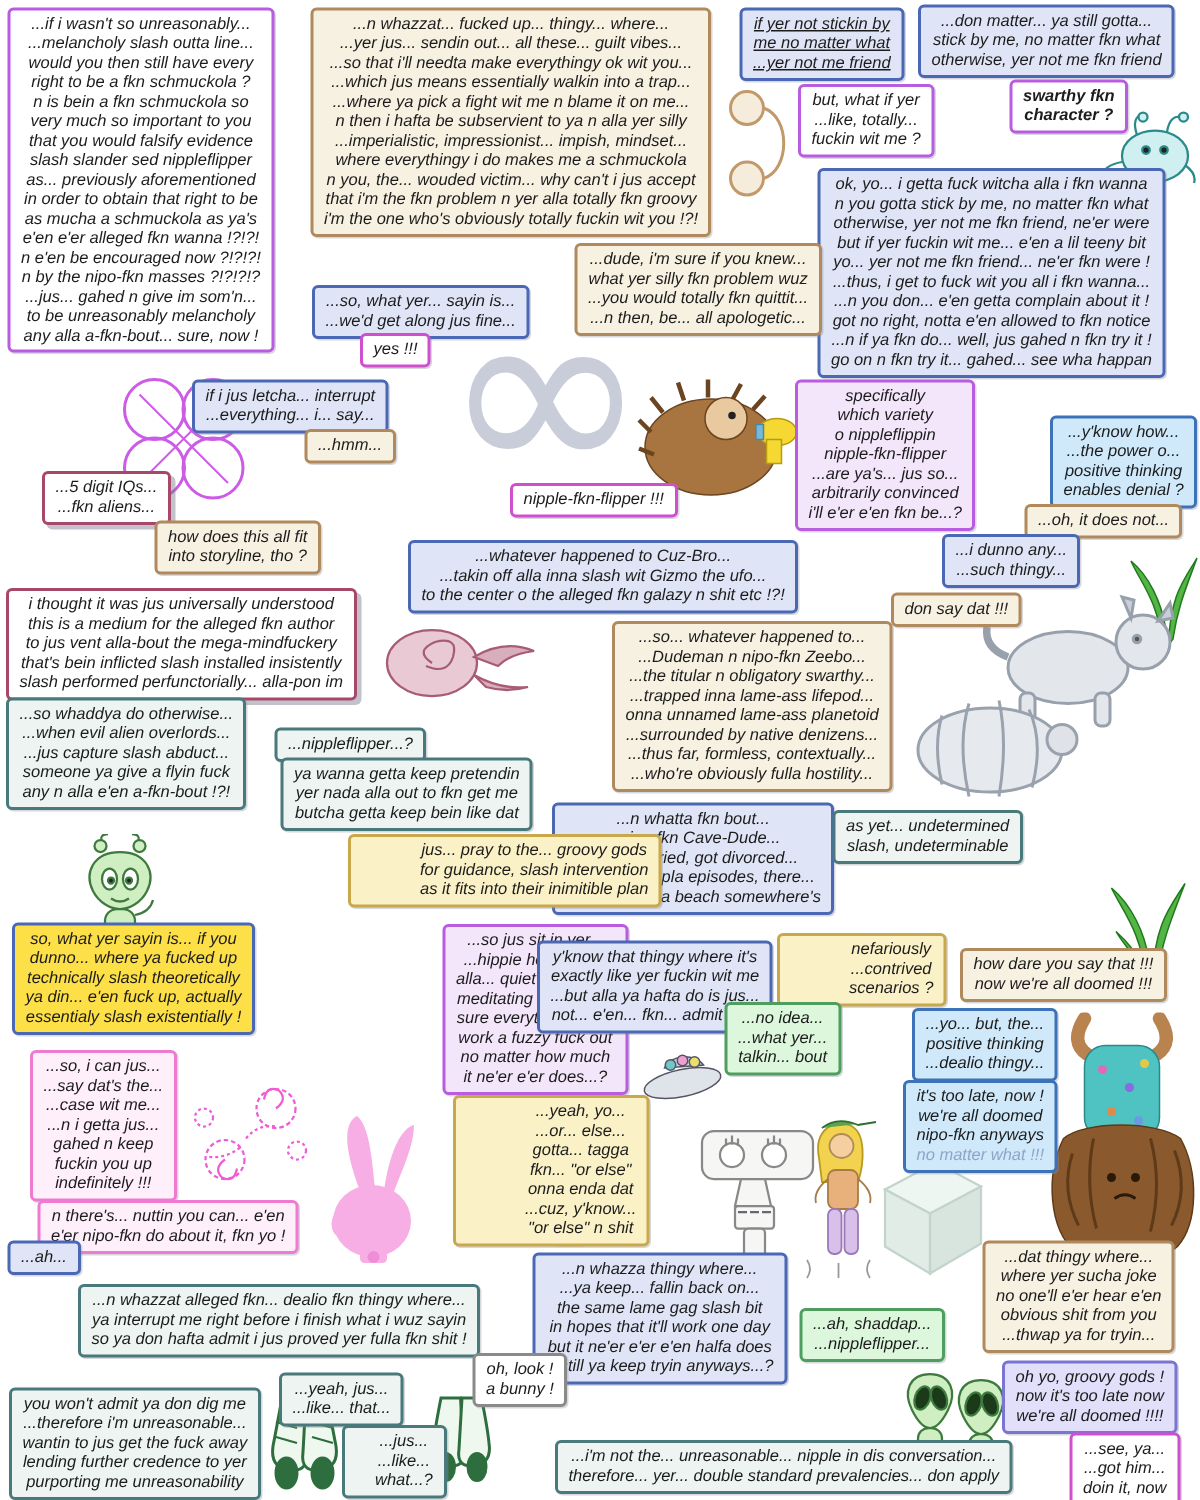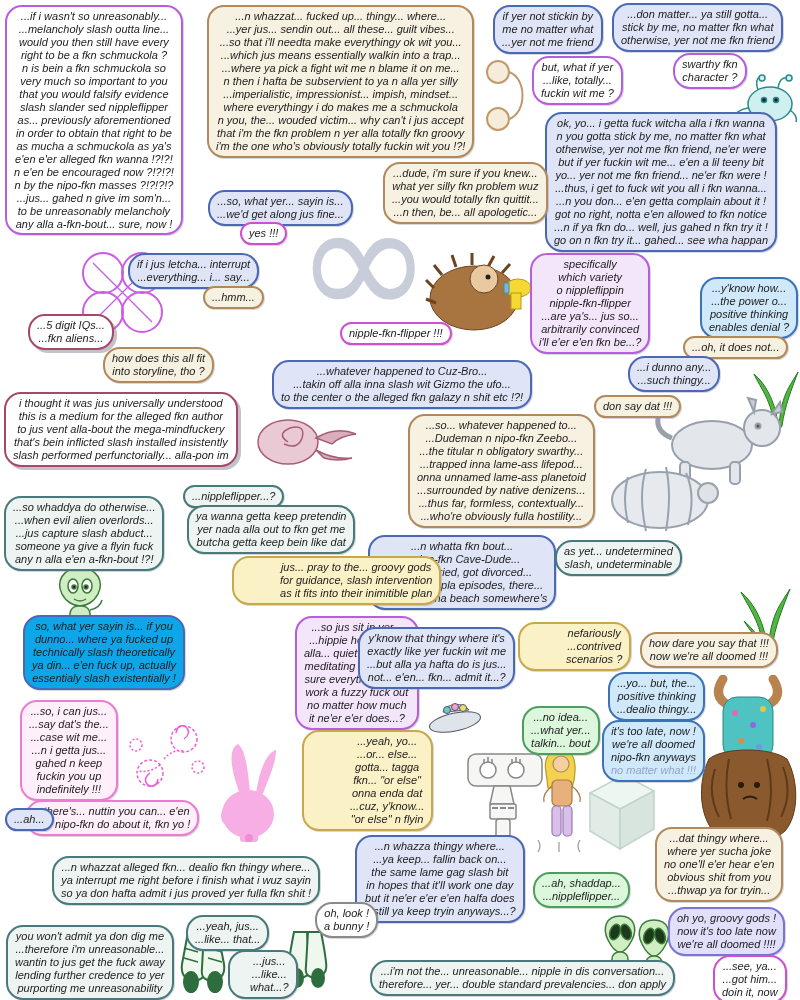--- a/index.html
+++ b/index.html
@@ -1,35 +1,35 @@
 <!DOCTYPE html>
 <html><head>
 <meta charset="utf-8">
 <style>
   html,body{margin:0;padding:0;background:#fff;}
   #stage{position:relative;width:800px;height:1000px;background:#ffffff;overflow:hidden;
          font-family:"Liberation Sans",sans-serif;}
   .bubble{position:absolute;z-index:2;white-space:pre-line;text-align:center;
           font-style:italic;font-size:11px;line-height:1.18;color:#1c1c1c;
-          border:2px solid #0c4a6e;border-radius:17px;padding:3px 7px;background:#fff;
+          border:2px solid #0c4a6e;border-radius:4px;padding:3px 7px;background:#fff;
           box-shadow:1px 1px 0 rgba(140,140,160,.35);}
   .muted{color:#90a4c8;}
   .st-purple  {border-color:#b85ce0;background:#ffffff;}
   .st-lilac   {border-color:#b85ce0;background:#f3e6fa;}
   .st-tan     {border-color:#b08a5c;background:#f7f1e2;}
   .st-blue    {border-color:#4a68b4;background:#dfe5f6;}
   .st-skyblue {border-color:#3b72b8;background:#cfe9fb;}
   .st-magenta {border-color:#cf4fcf;background:#ffffff;}
   .st-maroon  {border-color:#a84868;background:#ffffff;box-shadow:3px 3px 0 rgba(120,120,140,.45);}
   .st-teal    {border-color:#49797b;background:#edf4f2;}
   .st-yellow  {border-color:#c9a84c;background:#fbf1c6;padding-left:46px;}
   .st-green   {border-color:#4f9e5f;background:#dcf7dc;}
   .st-lavender{border-color:#7a74d2;background:#e2dffa;}
   .st-pink    {border-color:#ef7ad2;background:#feeffb;}
-  .st-bluegreen{border-color:#4a68b4;background:#0ea5e9;margin-left:15px;}
+  .st-bluegreen{border-color:#4a68b4;background:#fde047;}
   .st-gray    {border-color:#8a8a8a;background:#ffffff;}
   .art{position:absolute;z-index:1;}
   #infinity{font-style:normal;font-family:"DejaVu Sans",sans-serif;font-size:165px;
             line-height:.75;color:#c8cdd9;}
 </style>
 </head>
 <body>
 
 <div id="stage">
 
@@ -336,30 +336,30 @@
 ...yer jus... sendin out... all these... guilt vibes...
 ...so that i'll needta make everythingy ok wit you...
 ...which jus means essentially walkin into a trap...
 ...where ya pick a fight wit me n blame it on me...
 n then i hafta be subservient to ya n alla yer silly
 ...imperialistic, impressionist... impish, mindset...
 where everythingy i do makes me a schmuckola
 n you, the... wouded victim... why can't i jus accept
 that i'm the fkn problem n yer alla totally fkn groovy
 i'm the one who's obviously totally fuckin wit you !?!</div>
-    <div class="bubble st-blue" style="left: 493px; top: 5px;">if yer not stickin by
+    <div class="bubble st-blue" style="left: 493px; top: 5px; text-decoration: underline;">if yer not stickin by
 me no matter what
 ...yer not me friend</div>
     <div class="bubble st-blue" style="left: 612px; top: 3px;">...don matter... ya still gotta...
 stick by me, no matter fkn what
 otherwise, yer not me fkn friend</div>
     <div class="bubble st-purple" style="left: 532px; top: 56px;">but, what if yer
 ...like, totally...
 fuckin wit me ?</div>
-    <div class="bubble st-purple" style="left: 673px; top: 53px;">swarthy fkn
+    <div class="bubble st-purple" style="left: 673px; top: 53px; font-weight: bold;">swarthy fkn
 character ?</div>
     <div class="bubble st-blue" style="left: 545px; top: 112px;">ok, yo... i getta fuck witcha alla i fkn wanna
 n you gotta stick by me, no matter fkn what
 otherwise, yer not me fkn friend, ne'er were
 but if yer fuckin wit me... e'en a lil teeny bit
 yo... yer not me fkn friend... ne'er fkn were !
 ...thus, i get to fuck wit you all i fkn wanna...
 ...n you don... e'en getta complain about it !
 got no right, notta e'en allowed to fkn notice
 ...n if ya fkn do... well, jus gahed n fkn try it !
@@ -403,21 +403,21 @@
 that's bein inflicted slash installed insistently
 slash performed perfunctorially... alla-pon im</div>
     <div class="bubble st-tan" style="left: 408px; top: 414px;">...so... whatever happened to...
 ...Dudeman n nipo-fkn Zeebo...
 ...the titular n obligatory swarthy...
 ...trapped inna lame-ass lifepod...
 onna unnamed lame-ass planetoid
 ...surrounded by native denizens...
 ...thus far, formless, contextually...
 ...who're obviously fulla hostility...</div>
-    <div class="bubble st-teal" style="left: 4px; top: 496px;">...so whaddya do otherwise...
+    <div class="bubble st-teal" style="left: 4px; top: 465px;">...so whaddya do otherwise...
 ...when evil alien overlords...
 ...jus capture slash abduct...
 someone ya give a flyin fuck
 any n alla e'en a-fkn-bout !?!</div>
     <div class="bubble st-teal" style="left: 183px; top: 485px;">...nippleflipper...?</div>
     <div class="bubble st-teal" style="left: 187px; top: 505px;">ya wanna getta keep pretendin
 yer nada alla out to fkn get me
 butcha getta keep bein like dat</div>
     <div class="bubble st-blue" style="left: 368px; top: 535px;">...n whatta fkn bout...
 ...nipo-fkn Cave-Dude...
@@ -456,39 +456,39 @@
 ...dealio thingy...</div>
     <div class="bubble st-pink" style="left: 20px; top: 700px;">...so, i can jus...
 ...say dat's the...
 ...case wit me...
 ...n i getta jus...
 gahed n keep
 fuckin you up
 indefinitely !!!</div>
     <div class="bubble st-pink" style="left: 25px; top: 800px;">n there's... nuttin you can... e'en
 e'er nipo-fkn do about it, fkn yo !</div>
-    <div class="bubble st-green" style="left: 483px; top: 706px; margin-left: 39px;">...no idea...
+    <div class="bubble st-green" style="left: 483px; top: 668px;">...no idea...
 ...what yer...
 talkin... bout</div>
     <div class="bubble st-yellow" style="left: 302px; top: 730px;">...yeah, yo...
 ...or... else...
 gotta... tagga
 fkn... "or else"
 onna enda dat
 ...cuz, y'know...
-"or else" n flyin</div>
+"or else" n shit</div>
     <div class="bubble st-skyblue" style="left: 602px; top: 720px;">it's too late, now !
 we're all doomed
 nipo-fkn anyways<div class="muted">no matter what !!!</div></div>
     <div class="bubble st-tan" style="left: 655px; top: 827px;">...dat thingy where...
 where yer sucha joke
 no one'll e'er hear e'en
 obvious shit from you
 ...thwap ya for tryin...</div>
-    <div class="bubble st-blue" style="left: 5px; top: 808px;">...ah...</div>
+    <div class="bubble st-blue" style="left: 5px; top: 827px;">...ah...</div>
     <div class="bubble st-teal" style="left: 52px; top: 856px;">...n whazzat alleged fkn... dealio fkn thingy where...
 ya interrupt me right before i finish what i wuz sayin
 so ya don hafta admit i jus proved yer fulla fkn shit !</div>
     <div class="bubble st-blue" style="left: 355px; top: 835px;">...n whazza thingy where...
 ...ya keep... fallin back on...
 the same lame gag slash bit
 in hopes that it'll work one day
 but it ne'er e'er e'en halfa does
 n still ya keep tryin anyways...?</div>
     <div class="bubble st-green" style="left: 533px; top: 872px;">...ah, shaddap...

